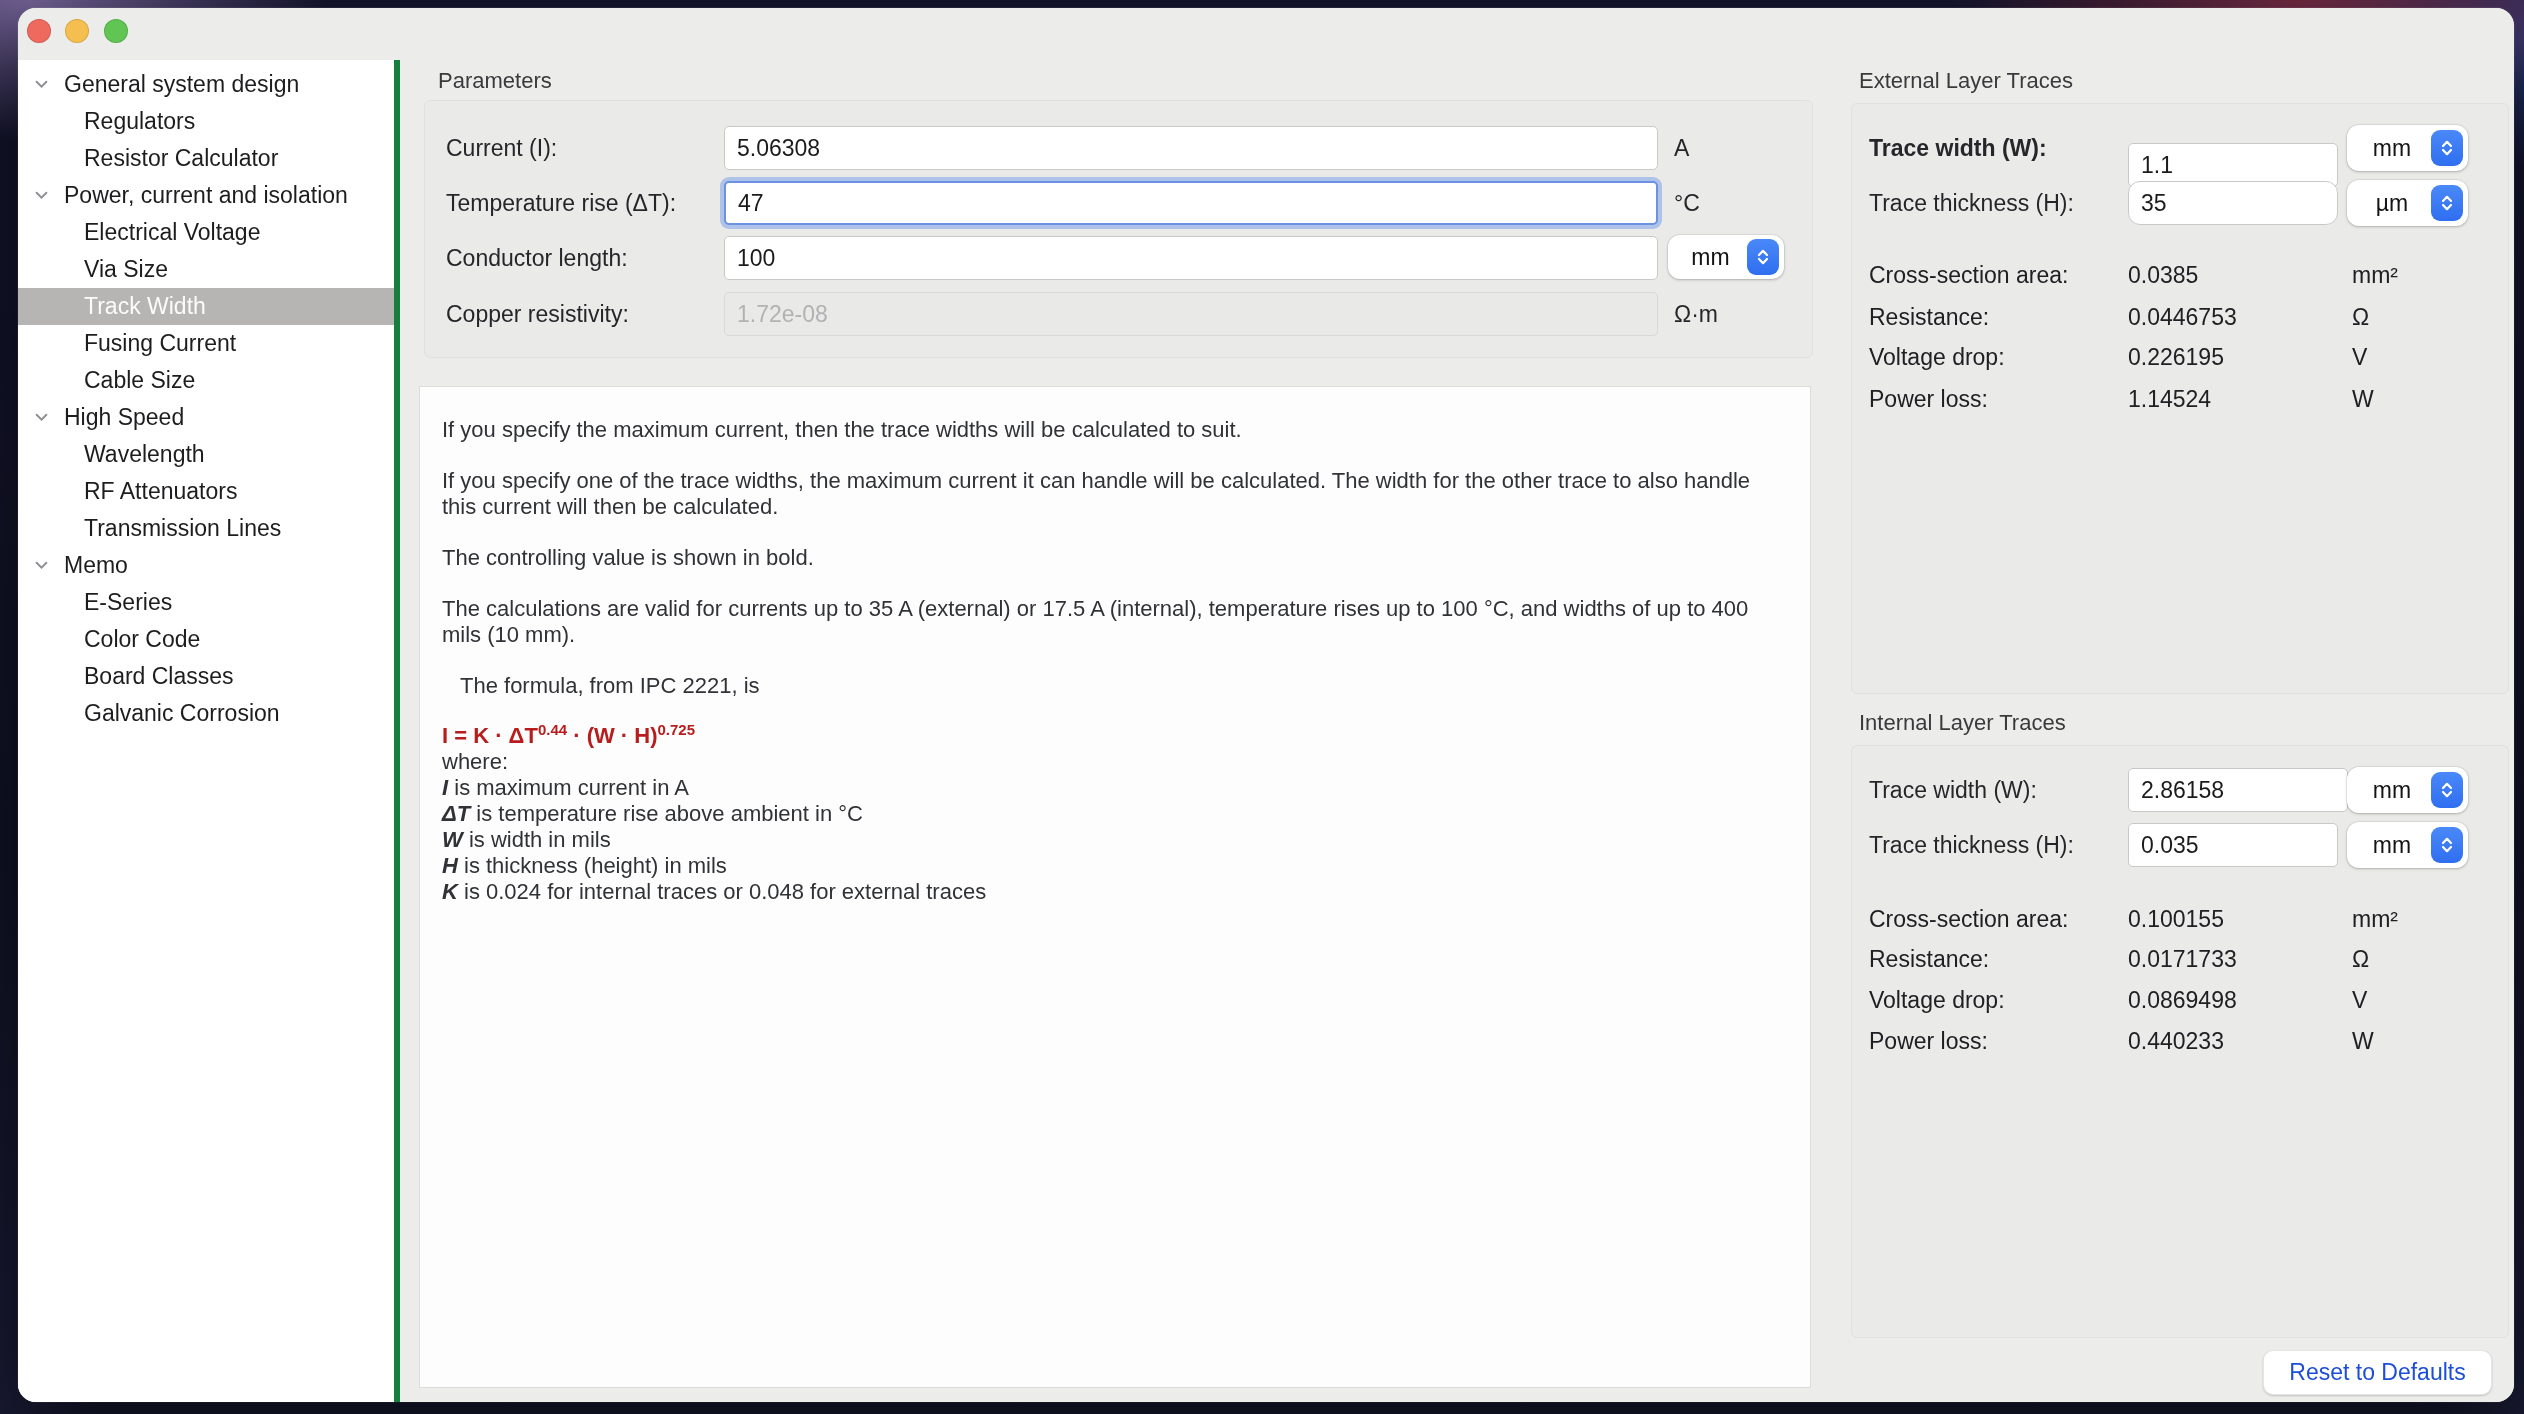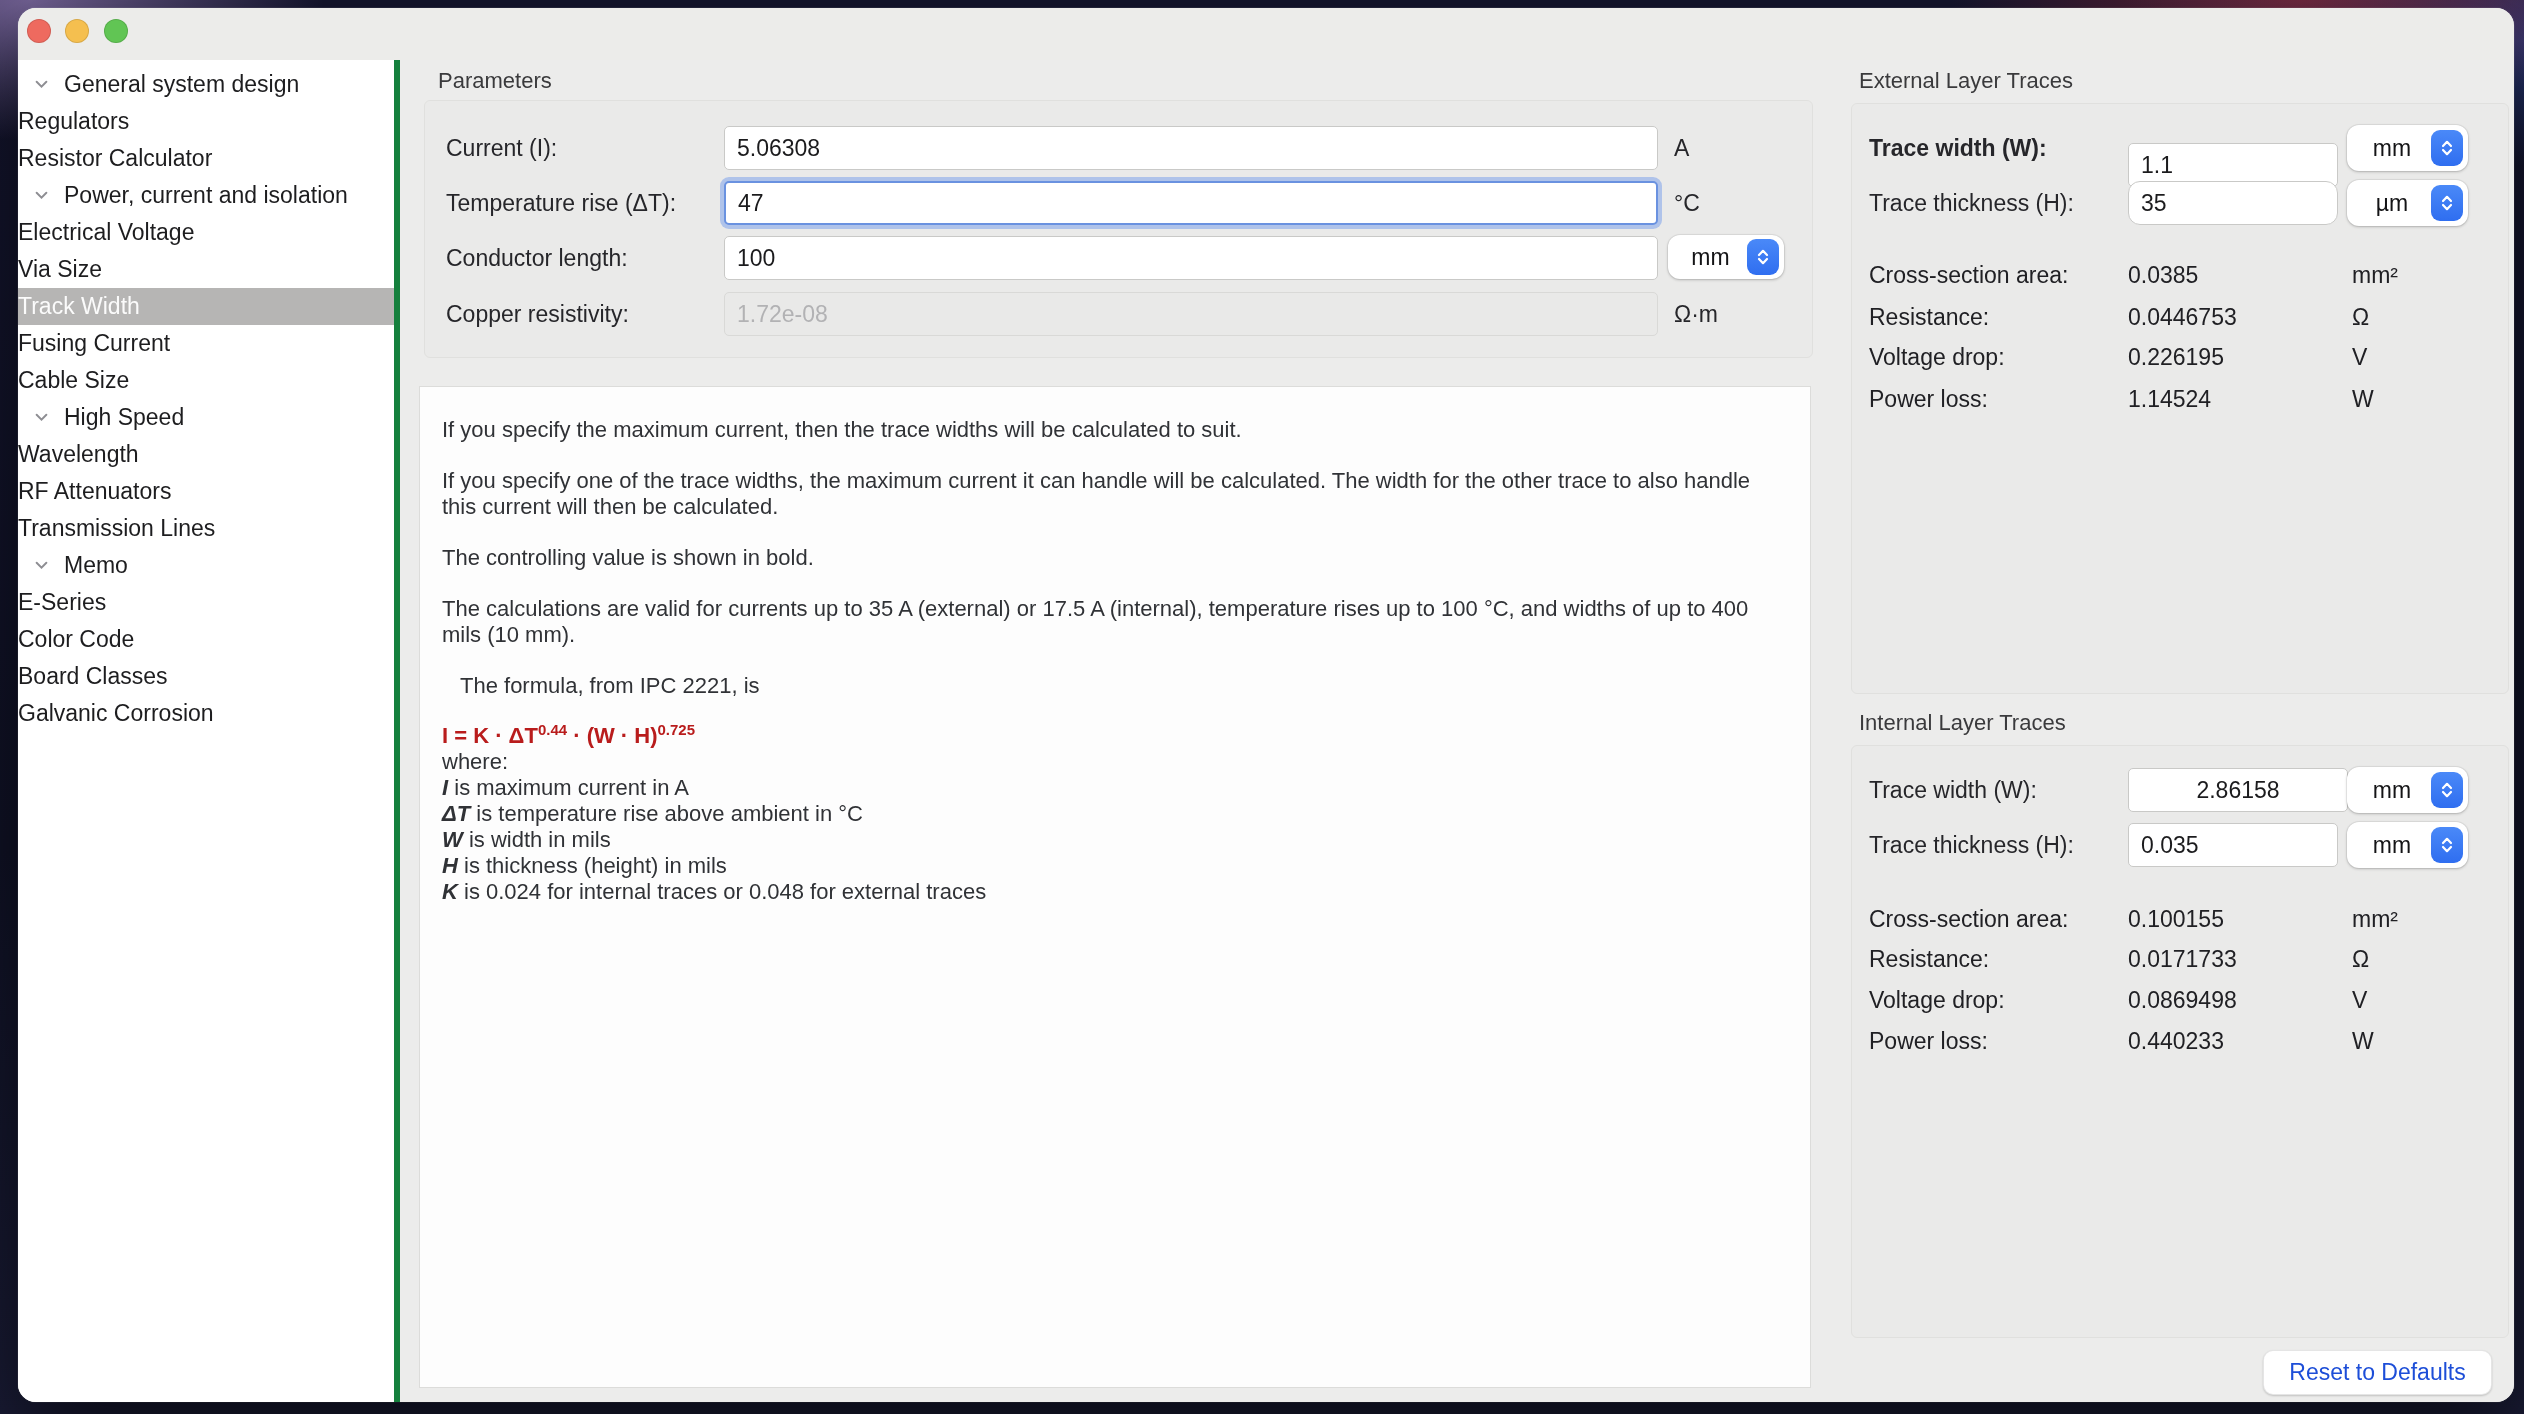--- a/index.html
+++ b/index.html
@@ -38,21 +38,21 @@
     background:#ffffff;border-right:6px solid #15803d;
     border-bottom-left-radius:18px;
   }
   .tree{position:absolute;left:0;top:6px;right:0;}
   .trow{
     height:37px;display:flex;align-items:center;
     font-size:23px;color:#1d1d1f;white-space:nowrap;
   }
   .trow .chev{margin-left:17px;margin-right:16px;flex:0 0 auto;}
   .trow.lvl0 .tlabel{margin-left:0;}
-  .trow.lvl1 .tlabel{}
+  .trow.lvl1 .tlabel{margin-left:66px;}
   .trow.selected{background:#b6b5b4;color:#fbfbfb;}
   
   .seclabel{position:absolute;font-size:22px;color:#3a3a3c;white-space:nowrap;}
   .groupbox{position:absolute;background:#eaeae9;border:1px solid #e0e0de;border-radius:6px;}
   
   .flabel{position:absolute;font-size:23px;color:#26262a;line-height:44px;white-space:nowrap;}
   .flabel.bold{font-weight:700;}
   .inp{
     position:absolute;height:44px;box-sizing:border-box;
     background:#ffffff;border:1px solid #c9c9c7;border-radius:5px;
@@ -267,21 +267,21 @@
     <span class="runit" style="left:2334px;top:282px;">V</span>
 
     <span class="rlabel" style="left:1851px;top:324px;">Power loss:</span>
     <span class="rvalue" style="left:2110px;top:324px;">1.14524</span>
     <span class="runit" style="left:2334px;top:324px;">W</span>
 
     <div class="seclabel" style="left:1841px;top:650px;">Internal Layer Traces</div>
     <div class="groupbox" style="left:1833px;top:685px;width:656px;height:591px;"></div>
 
     <span class="flabel" style="left:1851px;top:708px;">Trace width (W):</span>
-    <input class="inp" style="left: 2110px; top: 708px; width: 220px; text-align: center;" value="2.86158">
+    <input class="inp" style="left: 2110px; top: 708px; width: 220px;" value="2.86158">
     <div class="popup" style="left:2329px;top:707px;width:121px;height:46px;">
       <span class="plab">mm</span>
       <span class="step">
         <svg viewBox="0 0 14 18" width="14" height="18">
             <path d="M3 7 L7 2.8 L11 7" fill="none" stroke="#fff" stroke-width="2.2" stroke-linecap="round" stroke-linejoin="round"></path>
             <path d="M3 11 L7 15.2 L11 11" fill="none" stroke="#fff" stroke-width="2.2" stroke-linecap="round" stroke-linejoin="round"></path>
           </svg>
       </span>
     </div>
 

